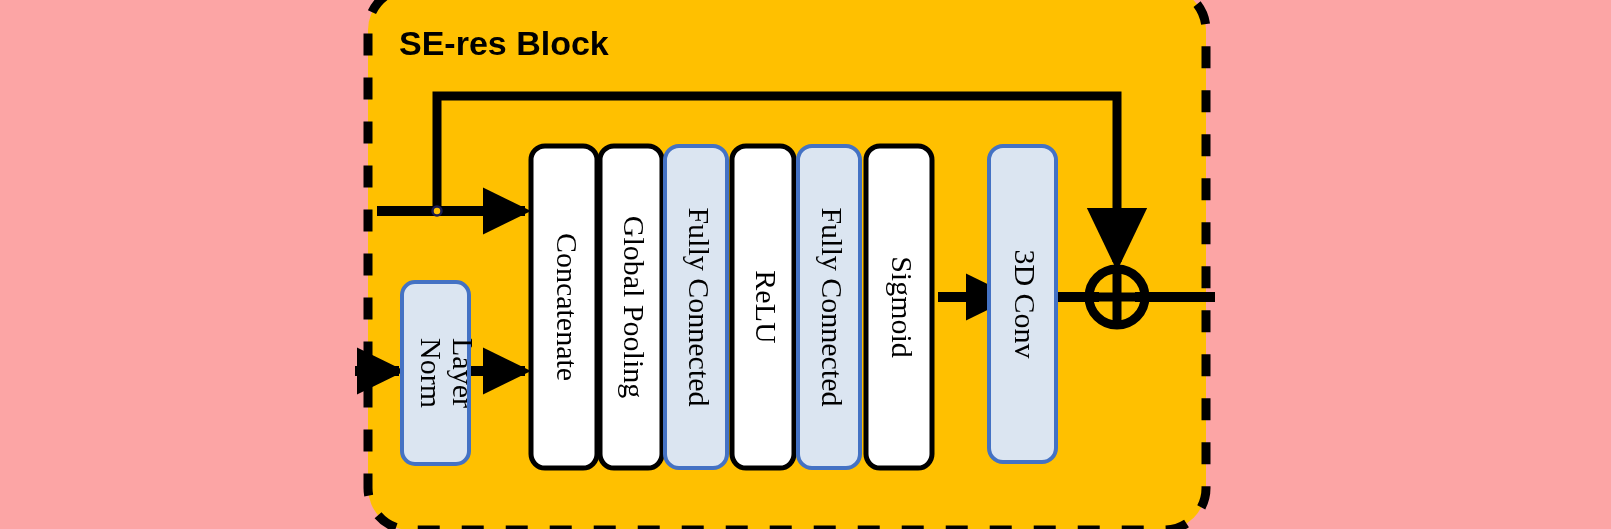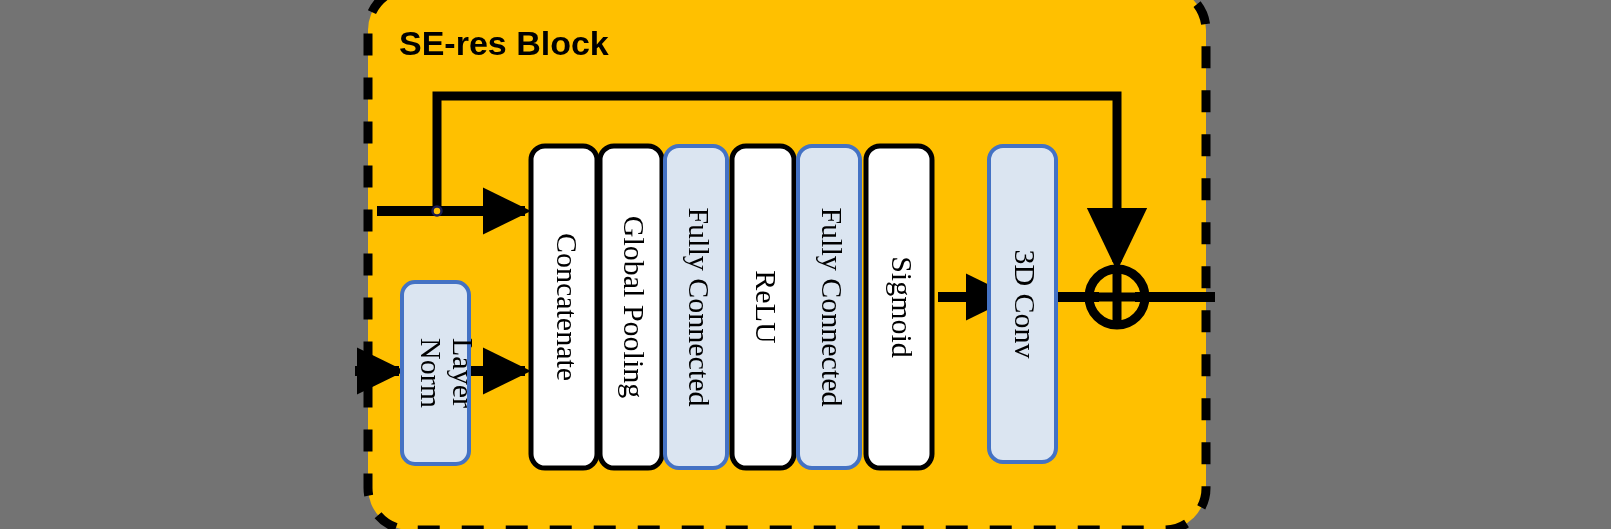--- a/index.html
+++ b/index.html
@@ -4,21 +4,21 @@
 <style>
   html, body {
     margin: 0;
     padding: 0;
     background: #000000;
   }
   #canvas {
     position: relative;
     width: 1611px;
     height: 529px;
-    background: #737373;
+    background: #fca5a5;
     overflow: hidden;
     font-family: "Liberation Serif", serif;
   }
   #diagram {
     position: absolute;
     left: 0;
     top: 0;
     width: 1611px;
     height: 529px;
     display: block;

